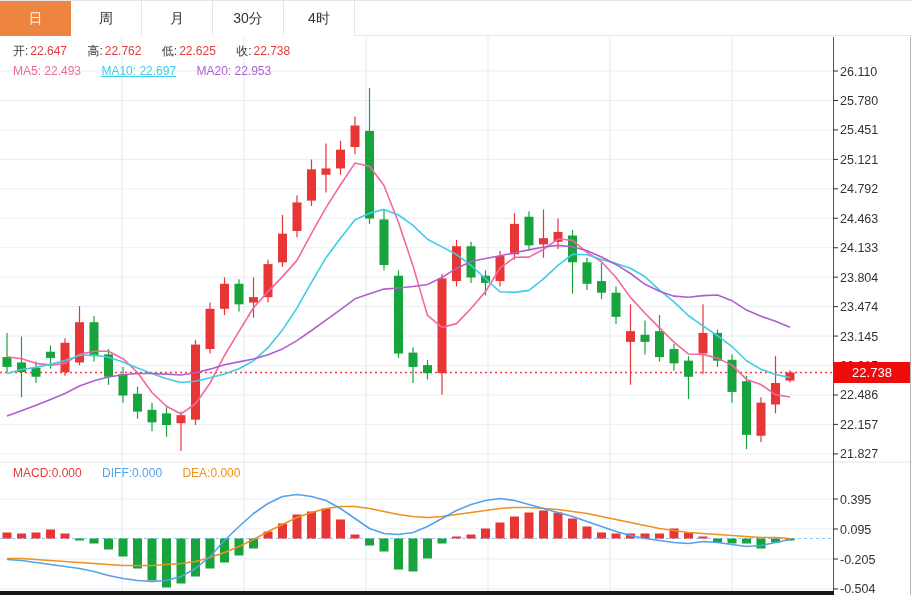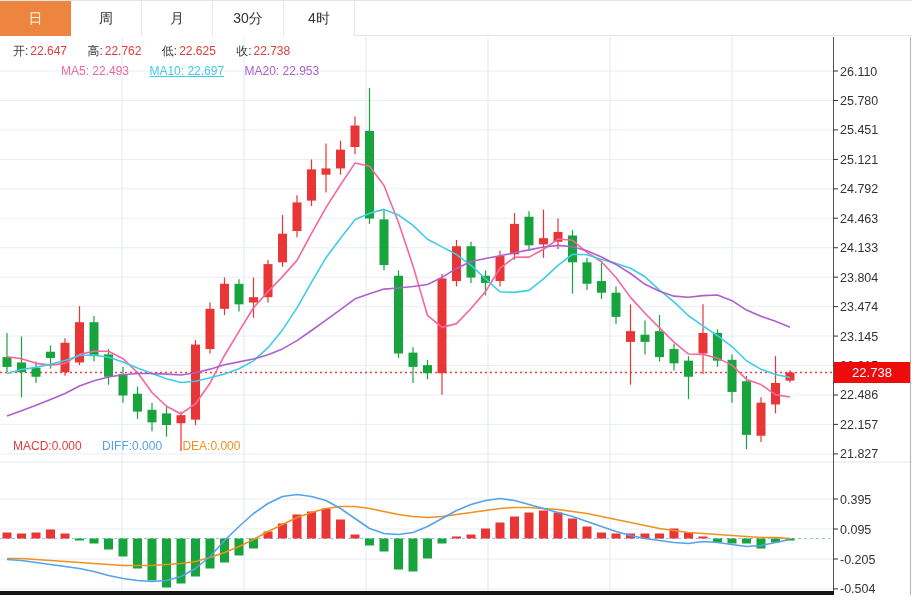--- a/index.html
+++ b/index.html
@@ -9,21 +9,21 @@
           box-sizing:border-box;border-top:1px solid #e6e6e6;border-bottom:1px solid #e6e6e6;
           background:#fff;z-index:3;}
   .tab{width:71px;height:35px;line-height:35px;text-align:center;font-size:14px;color:#333;
        border-right:1px solid #e6e6e6;box-sizing:border-box;cursor:pointer;background:#fff;}
   .tab.active{background:var(--accent);color:var(--tabActiveText);border-right:none;}
   #chart{position:absolute;left:0;top:0;z-index:1;}
   .inforow{position:absolute;left:13px;font-size:12px;z-index:2;white-space:nowrap;letter-spacing:0;}
   .seg{margin-right:17px;}
   .lab{color:#3a3a3a;}
   .val{margin-left:2px;}
-  .c-red{color:var(--redText);} .c-pink{color:var(--ma5);margin-left:48px;} .c-cyan{color:var(--ma10);text-decoration:underline;}
+  .c-red{color:var(--redText);} .c-pink{color:var(--ma5);} .c-cyan{color:var(--ma10);text-decoration:underline;}
   .c-purple{color:var(--ma20);margin-top:15px;} .c-blue{color:var(--diff);} .c-orange{color:var(--dea);}
   .price-badge{position:absolute;left:834px;top:362px;width:76px;height:21px;line-height:21px;
                text-align:center;background:var(--badge);color:#fff;font-size:13px;z-index:2;}
   svg text{font-family:"Liberation Sans","DejaVu Sans",sans-serif;}
 </style>
 </head>
 <body>
 
 <div class="app">
 
@@ -288,21 +288,21 @@
     <span class="seg"><span class="lab">低:</span><span class="val c-red">22.625</span></span>
     <span class="seg"><span class="lab">收:</span><span class="val c-red">22.738</span></span>
   </div>
 
   <div class="inforow" style="top:64px">
     <span class="seg c-pink"><span>MA5: </span><span>22.493</span></span>
     <span class="seg c-cyan"><span>MA10: </span><span>22.697</span></span>
     <span class="seg c-purple"><span>MA20: </span><span>22.953</span></span>
   </div>
 
-  <div class="inforow" style="top:439px">
+  <div class="inforow" style="top:466px">
     <span class="seg c-red"><span>MACD:</span><span>0.000</span></span>
     <span class="seg c-blue"><span>DIFF:</span><span>0.000</span></span>
     <span class="seg c-orange"><span>DEA:</span><span>0.000</span></span>
   </div>
 
   <div class="price-badge">22.738</div>
 
 </div>
 
 </body></html>

